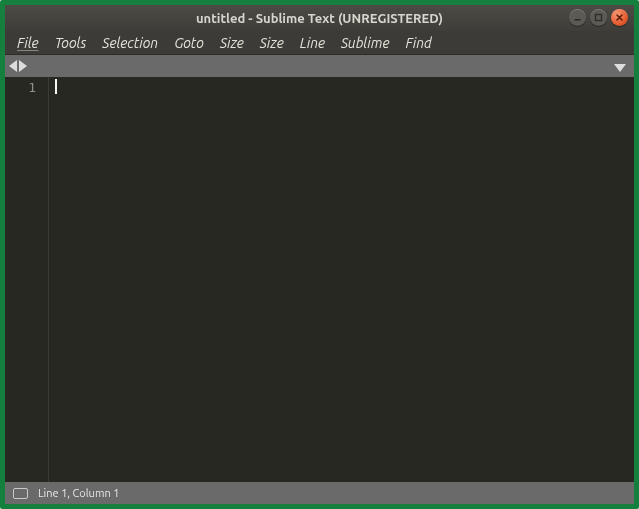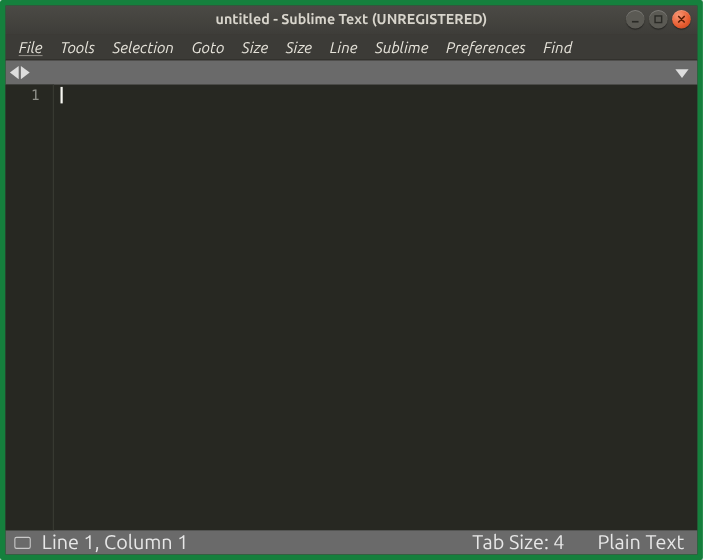--- a/index.html
+++ b/index.html
@@ -91,21 +91,21 @@
     position: absolute;
     left: 6px; top: 2px;
     width: 1.5px; height: 15px;
     background: #f8f8f2;
   }
   .statusbar {
     height: 22px;
     background: #6a6a6a;
     display: flex; align-items: center;
     color: #e7e7e7;
-    font-size: 18px;
+    font-size: 11px;
     padding: 0 8px;
     gap: 10px;
   }
   .status-icon {
     width: 15px; height: 11px;
     border: 1.5px solid #c9c9c9;
     border-radius: 2px;
     position: relative;
   }
   .spacer { flex: 1; }
@@ -139,21 +139,20 @@
 
   <div class="menubar">
     <div class="menu-item file">File</div>
     <div class="menu-item">Tools</div>
     <div class="menu-item">Selection</div>
     <div class="menu-item">Goto</div>
     <div class="menu-item">Size</div>
     <div class="menu-item">Size</div>
     <div class="menu-item">Line</div>
     <div class="menu-item">Sublime</div>
-    <div class="menu-item">Preferences</div>
     <div class="menu-item">Find</div>
   </div>
 
   <div class="tabbar">
     <div class="nav-arrows">
       <span class="tri left"></span>
       <span class="tri right"></span>
     </div>
     <div class="tab-dropdown">
       <span class="tri down"></span>
@@ -166,19 +165,15 @@
     </div>
     <div class="code-area">
       <div class="caret"></div>
     </div>
   </div>
 
   <div class="statusbar">
     <div class="status-icon"></div>
     <div>Line 1, Column 1</div>
     <div class="spacer"></div>
-    <div class="status-right">
-      <div>Tab Size: 4</div>
-      <div>Plain Text</div>
-    </div>
   </div>
 
 </div>
 
 </body></html>

